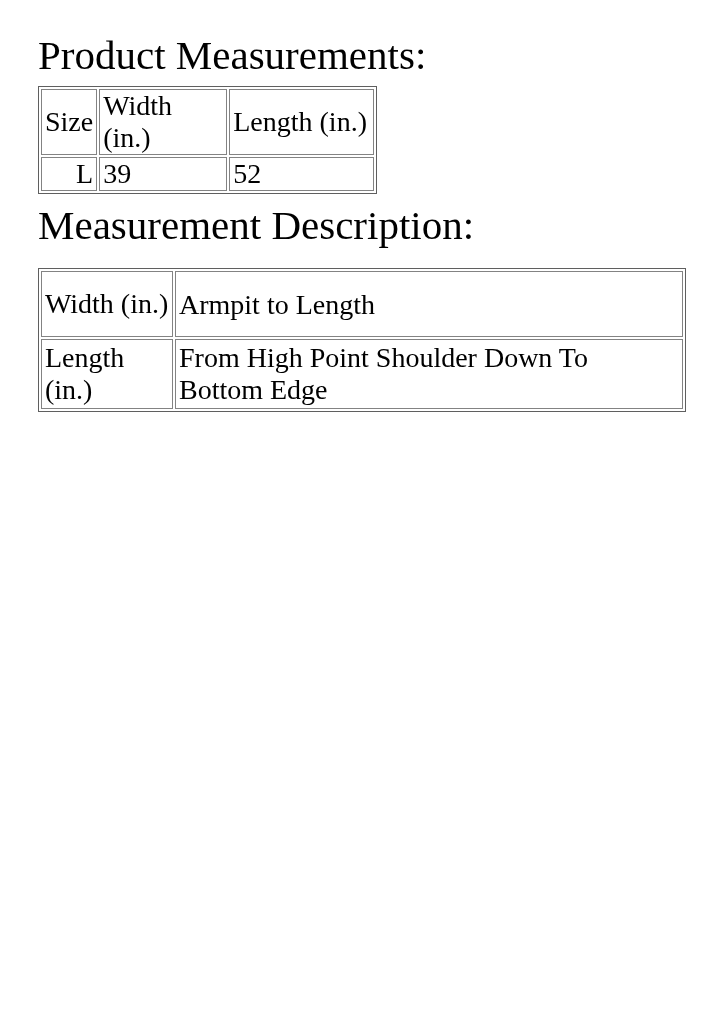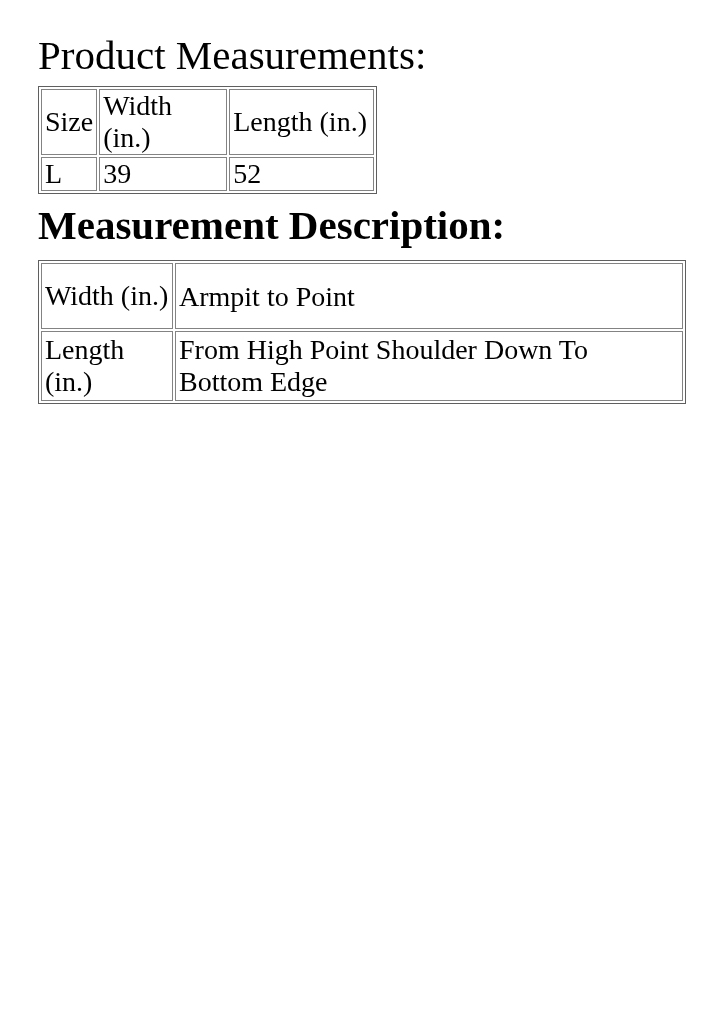--- a/index.html
+++ b/index.html
@@ -24,41 +24,40 @@
     line-height: 1.12;
     margin: 0;
     color: #000000;
     letter-spacing: 0;
   }
   .heading-first {
     margin-bottom: 7px;
   }
   .heading-second {
     margin-top: 9px;
-    margin-bottom: 11px;
-    font-weight: bold;
+    margin-bottom: 19px;
   }
   table {
     border-collapse: separate;
     border-spacing: 2px;
     border: 1px solid #5f5f5f;
     background: #ffffff;
   }
   td {
     border: 1px solid #838383;
     font-size: 28px;
     line-height: 32px;
     padding: 0 3px;
     vertical-align: middle;
     text-align: left;
     white-space: normal;
     color: #000000;
   }
   
-  .measurements-table .col-size   { width: 47px;  }
+  .measurements-table .col-size   { width: 47px; text-align: right;  }
   .measurements-table .col-width  { width: 120px; }
   .measurements-table .col-length { width: 137px; }
   .measurements-table .header-row td { height: 32px; }
   .measurements-table .data-row td   { height: 31px; }
   
   .description-table { table-layout: fixed; width: 648px; }
   .description-table .col-label { width: 124px; }
   .description-table .row-first td  { height: 64px; }
   .description-table .row-second td { height: 68px; }
   .description-table .desc-text {
@@ -89,21 +88,21 @@
     </tbody>
   </table>
 
   <h1 class="heading-second">Measurement Description:</h1>
 
   <table class="description-table">
     <tbody>
       <tr class="row-first">
         <td class="col-label">Width (in.)</td>
         <td class="col-desc">
-          <span class="desc-text">Armpit to Point</span>
+          <span class="desc-text">Armpit to Length</span>
         </td>
       </tr>
       <tr class="row-second">
         <td class="col-label">Length (in.)</td>
         <td class="col-desc">
           <span class="desc-text">From High Point Shoulder Down To Bottom Edge</span>
         </td>
       </tr>
     </tbody>
   </table>

